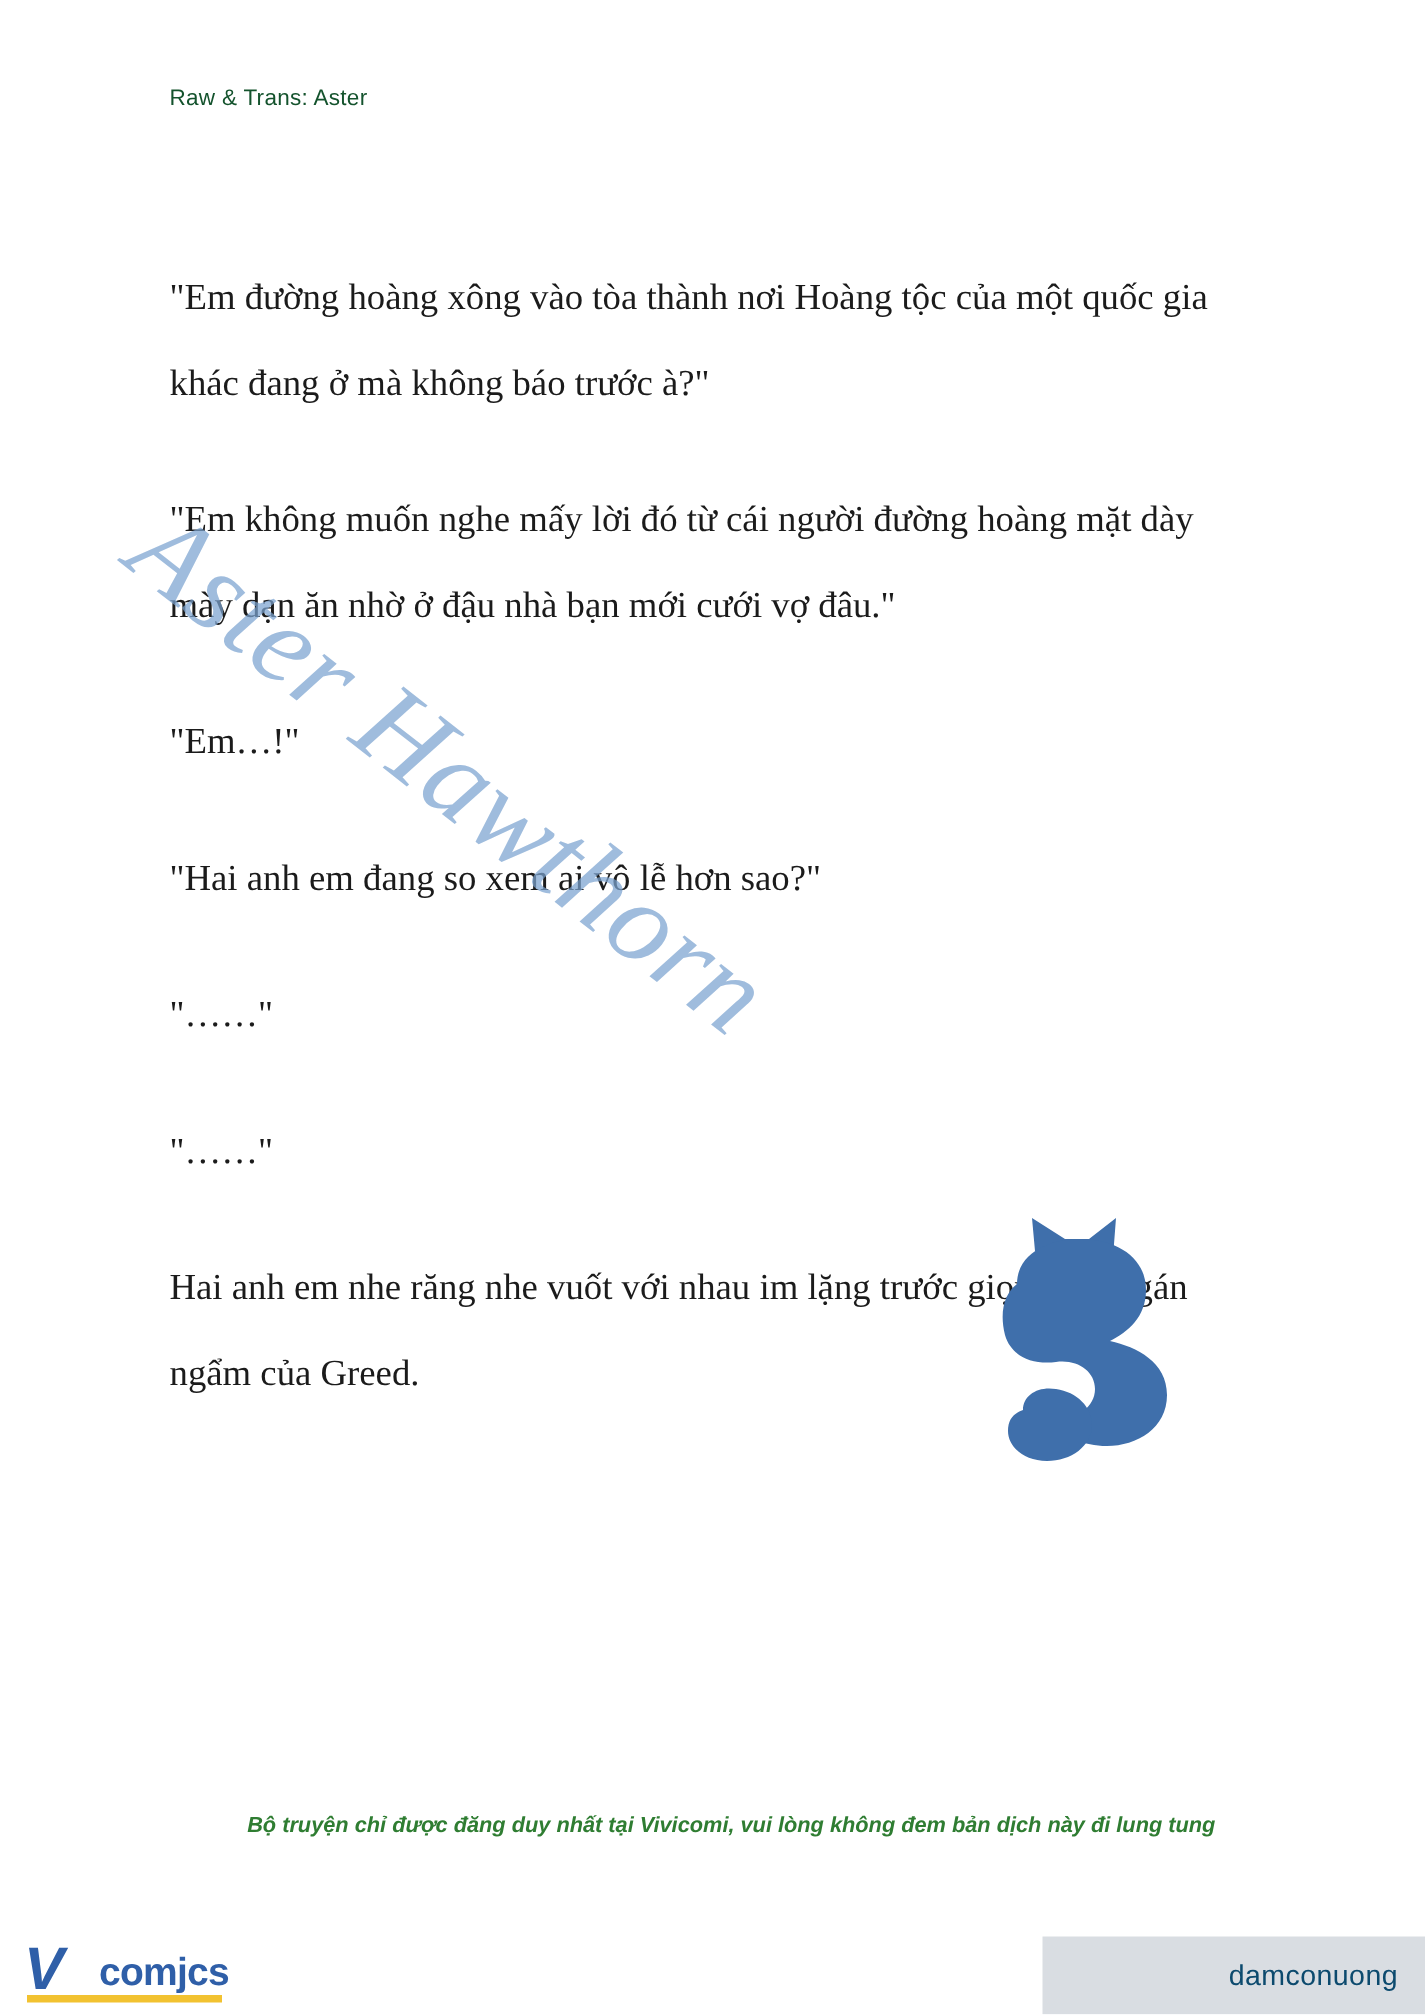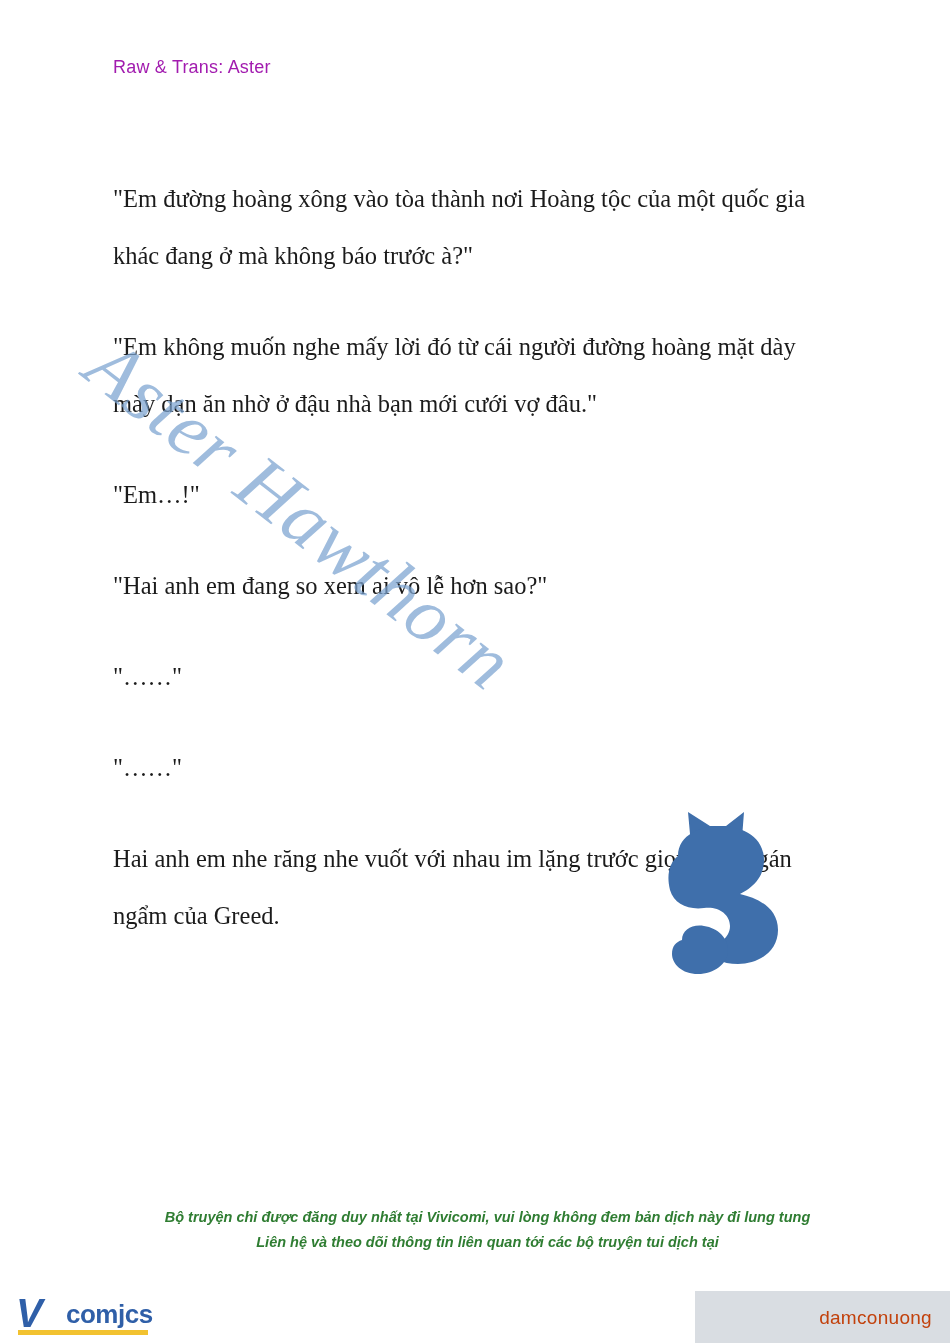--- a/index.html
+++ b/index.html
@@ -15,22 +15,22 @@
     overflow: hidden;
     font-family: "Liberation Sans", sans-serif;
   }
 
   
   .credit-line {
     position: absolute;
     left: 113px;
     top: 57px;
     font-family: "Liberation Sans", sans-serif;
-    font-size: 18px;
-    color: #a21caf;
+    font-size: 15px;
+    color: #14532d;
     letter-spacing: 0.2px;
     white-space: nowrap;
   }
 
   
   .body-text {
     position: absolute;
     left: 113px;
     top: 170px;
     width: 730px;
@@ -132,21 +132,21 @@
     width: 130px;
     height: 5px;
     background: #f2c230;
   }
   .site-tag {
     position: absolute;
     right: 18px;
     bottom: 14px;
     font-family: "Liberation Sans", sans-serif;
     font-size: 19px;
-    color: #c2410c;
+    color: #0c4a6e;
     letter-spacing: 0.3px;
   }
   .site-tag-bg {
     position: absolute;
     right: 0;
     bottom: 0;
     width: 255px;
     height: 52px;
     background: #d9dde2;
   }
@@ -177,21 +177,20 @@
                C110 86 130 96 130 118 C130 140 110 152 90 152 C74 152 62 146 56 136
                C70 134 82 126 82 114 C82 102 70 94 56 96 C40 98 26 92 22 78
                C18 62 22 50 30 44 Z"></path>
       <path d="M34 128 C34 118 44 112 56 114 C70 116 80 126 80 138 C80 152 66 162 50 162
                C34 162 24 152 24 142 C24 134 28 130 34 128 Z"></path>
     </g>
   </svg>
 
   <div class="footer-notes">
     <span class="fn-line">Bộ truyện chỉ được đăng duy nhất tại Vivicomi, vui lòng không đem bản dịch này đi lung tung</span>
-    <span class="fn-line">Liên hệ và theo dõi thông tin liên quan tới các bộ truyện tui dịch tại</span>
   </div>
 
   <div class="bottom-bar">
     <div class="site-tag-bg"></div>
     <div class="site-tag">damconuong</div>
     <div class="logo-wrap">
       <span class="logo-v">V</span>
       <span class="logo-text">comjcs</span>
       <span class="logo-underline"></span>
     </div>

